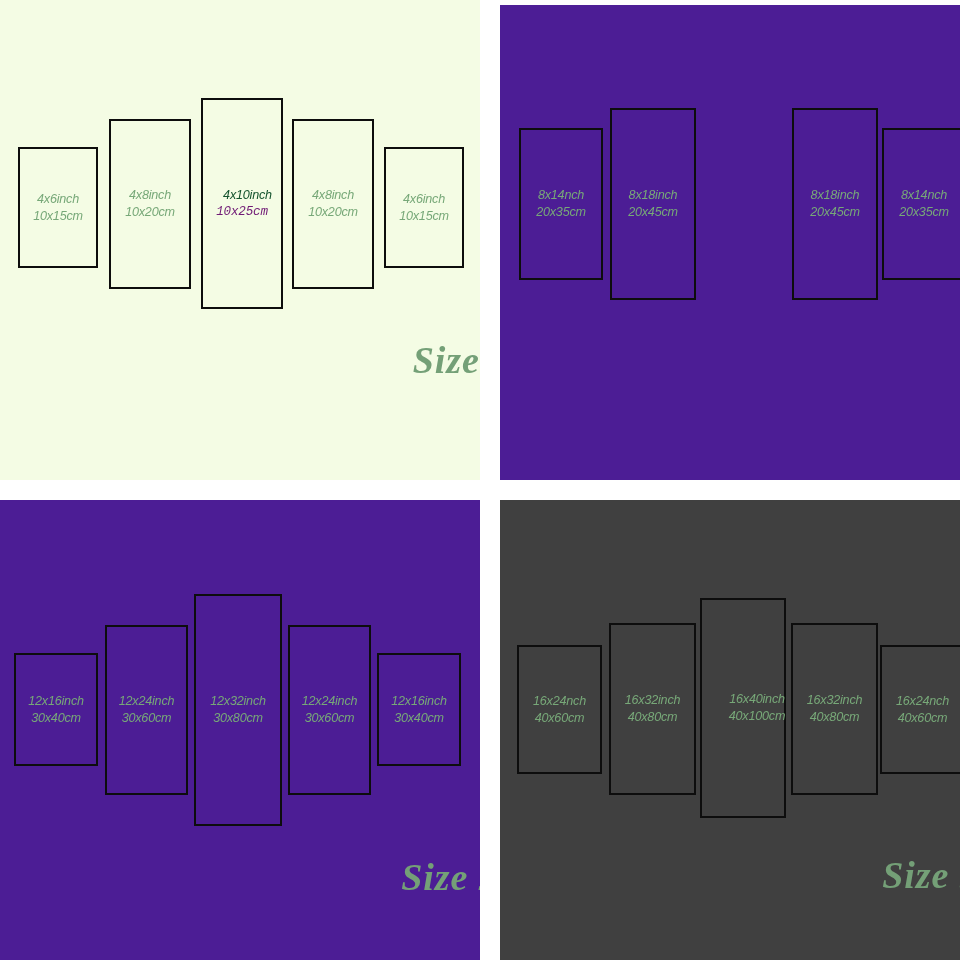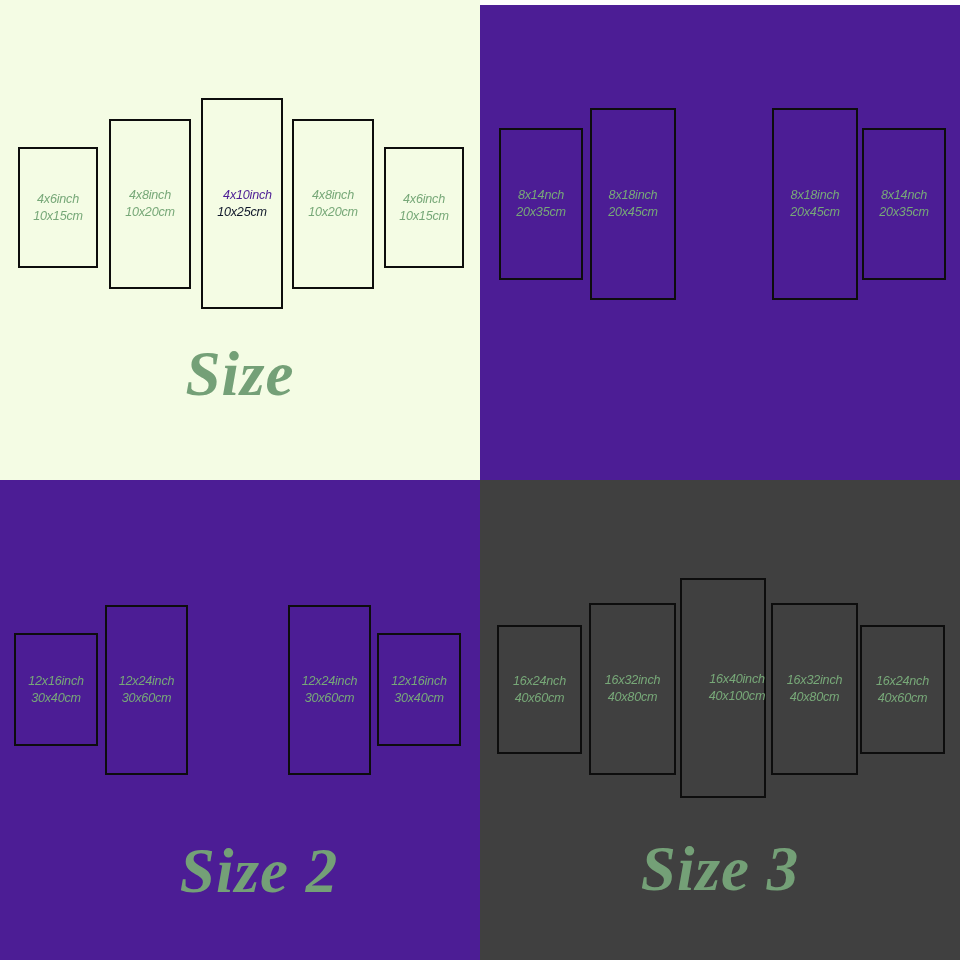--- a/index.html
+++ b/index.html
@@ -13,20 +13,21 @@
     font-family: "Liberation Sans", sans-serif;
   }
 
   #board {
     position: relative;
     width: 960px;
     height: 729px;
     display: grid;
     grid-template-columns: 480px 480px;
     grid-template-rows: 480px 480px;
+    gap: 20px;
   }
 
   .quadrant {
     position: relative;
     width: 480px;
     height: 480px;
     overflow: hidden;
     box-sizing: border-box;
   }
 
@@ -74,25 +75,25 @@
   }
 
   .panel .lbl.l2 {
     margin-top: 0px;
   }
 
   .title {
     position: absolute;
     left: 0;
     width: 100%;
-    text-align: center;
+    text-align: right;
     font-family: "Liberation Serif", serif;
     font-style: italic;
     font-weight: 700;
-    font-size: 63px;
+    font-size: 38px;
     letter-spacing: 1px;
     color: #74a077;
   }
 
   
   #q0 .title { top: 338px; }
   #q1 .title { top: 340px; }
   #q2 .title { top: 355px; padding-left: 19px; }
   #q3 .title { top: 353px; }
 </style>
@@ -108,22 +109,22 @@
         <span class="lbl l1" style="color: rgb(119, 168, 120);">4x6inch</span>
         <span class="lbl l2" style="color: rgb(119, 168, 120);">10x15cm</span>
       </div>
 
       <div class="panel" style="left: 109px; top: 119px; width: 82px; height: 170px; border-color: rgb(13, 13, 13);">
         <span class="lbl l1" style="color: rgb(119, 168, 120);">4x8inch</span>
         <span class="lbl l2" style="color: rgb(119, 168, 120);">10x20cm</span>
       </div>
 
       <div class="panel" style="left: 201px; top: 98px; width: 82px; height: 211px; border-color: rgb(13, 13, 13);">
-        <span class="lbl l1" style="color: #4c1d95; margin-left: 11px;">4x10inch</span>
-        <span class="lbl l2" style="color: #0f172a;">10x25cm</span>
+        <span class="lbl l1" style="color: #14532d; margin-left: 11px;">4x10inch</span>
+        <span class="lbl l2" style="color: #701a75; font-family: Liberation Mono, monospace;">10x25cm</span>
       </div>
 
       <div class="panel" style="left: 292px; top: 119px; width: 82px; height: 170px; border-color: rgb(13, 13, 13);">
         <span class="lbl l1" style="color: rgb(119, 168, 120);">4x8inch</span>
         <span class="lbl l2" style="color: rgb(119, 168, 120);">10x20cm</span>
       </div>
 
       <div class="panel" style="left: 384px; top: 147px; width: 80px; height: 121px; border-color: rgb(13, 13, 13);">
         <span class="lbl l1" style="color: rgb(119, 168, 120);">4x6inch</span>
         <span class="lbl l2" style="color: rgb(119, 168, 120);">10x15cm</span>
@@ -166,20 +167,24 @@
       <div class="panel" style="left: 14px; top: 153px; width: 84px; height: 113px; border-color: rgb(13, 13, 13);">
         <span class="lbl l1" style="color: rgb(119, 168, 120);">12x16inch</span>
         <span class="lbl l2" style="color: rgb(119, 168, 120);">30x40cm</span>
       </div>
 
       <div class="panel" style="left: 105px; top: 125px; width: 83px; height: 170px; border-color: rgb(13, 13, 13);">
         <span class="lbl l1" style="color: rgb(119, 168, 120);">12x24inch</span>
         <span class="lbl l2" style="color: rgb(119, 168, 120);">30x60cm</span>
       </div>
 
+      <div class="panel" style="left: 194px; top: 94px; width: 88px; height: 232px; border-color: rgb(13, 13, 13);">
+        <span class="lbl l1" style="color: rgb(119, 168, 120);">12x32inch</span>
+        <span class="lbl l2" style="color: rgb(119, 168, 120);">30x80cm</span>
+      </div>
 
       <div class="panel" style="left: 288px; top: 125px; width: 83px; height: 170px; border-color: rgb(13, 13, 13);">
         <span class="lbl l1" style="color: rgb(119, 168, 120);">12x24inch</span>
         <span class="lbl l2" style="color: rgb(119, 168, 120);">30x60cm</span>
       </div>
 
       <div class="panel" style="left: 377px; top: 153px; width: 84px; height: 113px; border-color: rgb(13, 13, 13);">
         <span class="lbl l1" style="color: rgb(119, 168, 120);">12x16inch</span>
         <span class="lbl l2" style="color: rgb(119, 168, 120);">30x40cm</span>
       </div>

